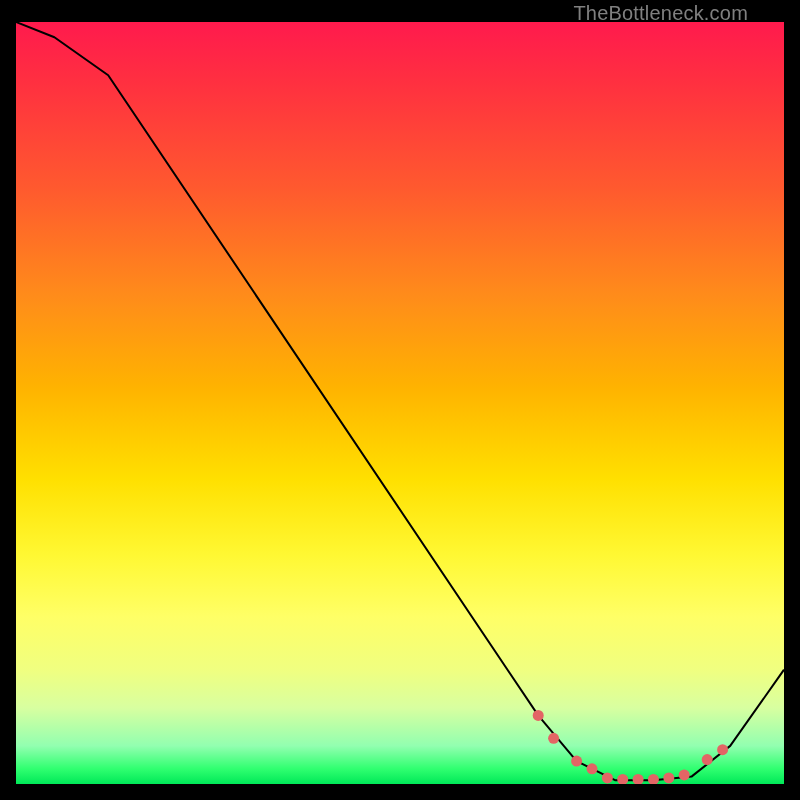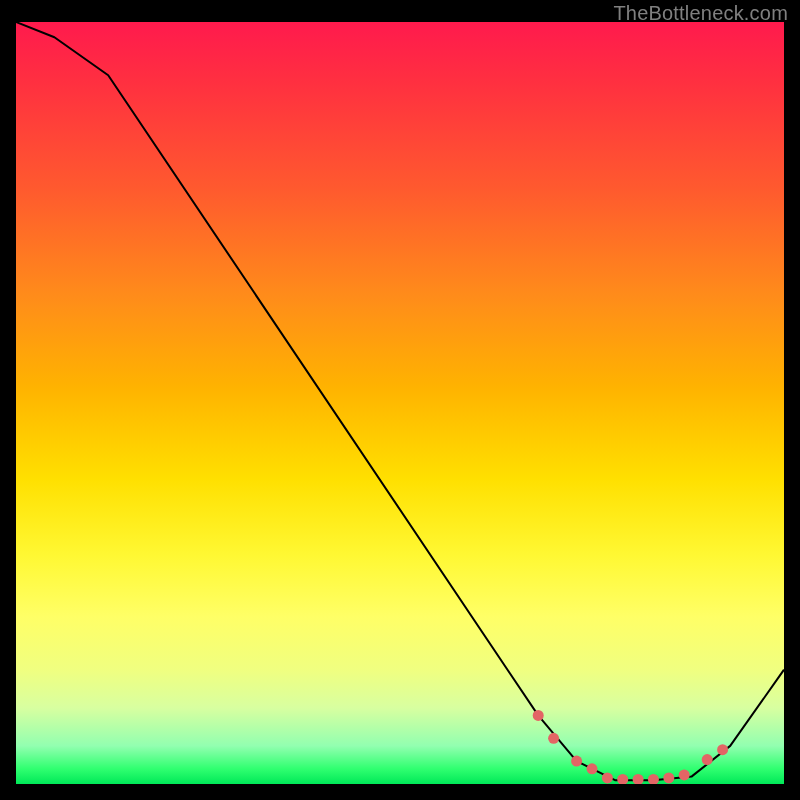--- a/index.html
+++ b/index.html
@@ -10,21 +10,20 @@
     background: #000;
     overflow: hidden;
   }
   .frame {
     position: absolute;
     left: 0;
     top: 0;
     width: 760px;
     height: 800px;
     background: #000;
-    padding-left: 40px;
   }
   .plot {
     position: absolute;
     left: 16px;
     top: 22px;
     width: 768px;
     height: 762px;
     
     background: linear-gradient(
       to bottom,

